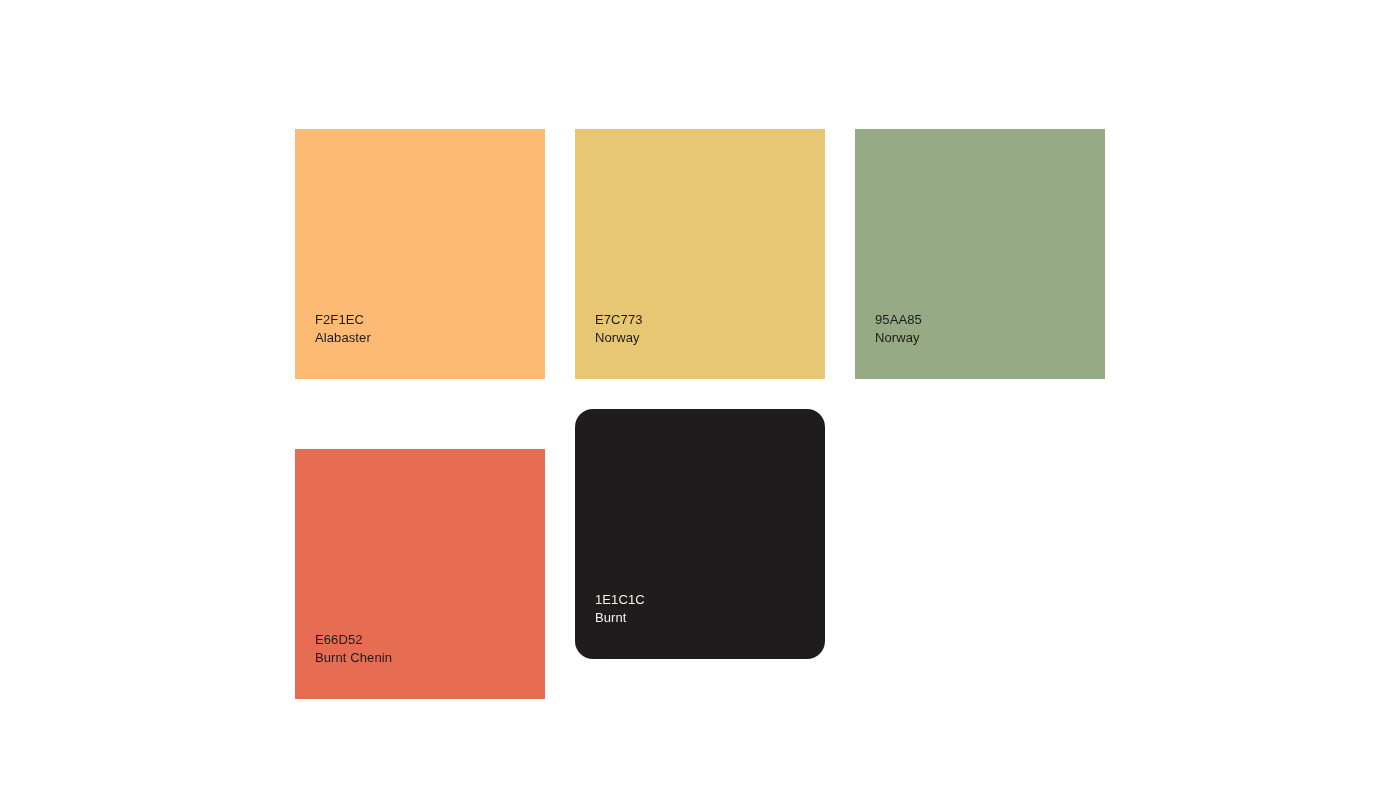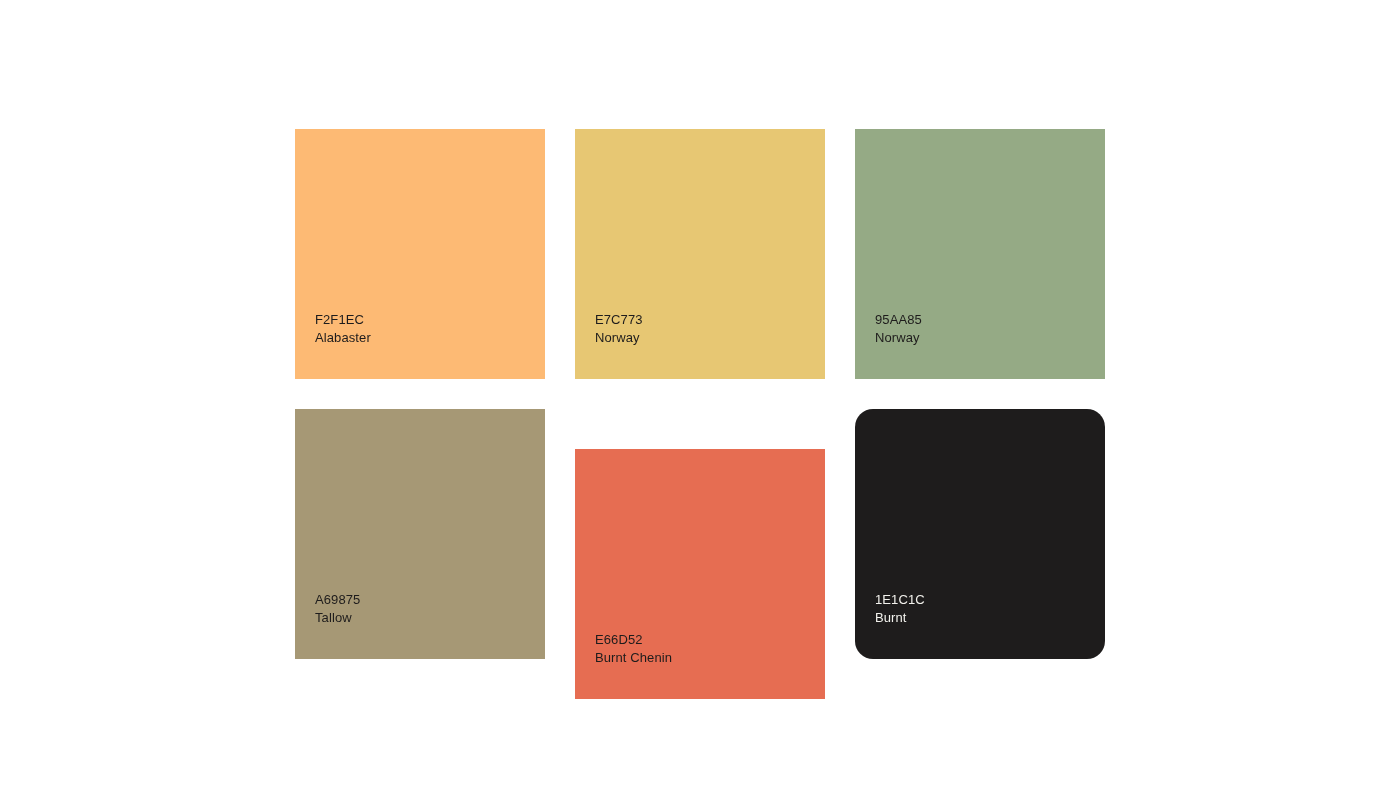--- a/index.html
+++ b/index.html
@@ -76,24 +76,20 @@
     <div class="swatch" style="background-color: rgb(231, 199, 115); color: rgb(30, 28, 28); padding-left: 20px;">
       <span class="swatch-hex">E7C773</span>
       <span class="swatch-name">Norway</span>
     </div>
 
     <div class="swatch" style="background-color: rgb(149, 170, 133); color: rgb(30, 28, 28);">
       <span class="swatch-hex">95AA85</span>
       <span class="swatch-name">Norway</span>
     </div>
 
-    <div class="swatch" style="background-color: rgb(166, 152, 117); color: rgb(30, 28, 28);">
-      <span class="swatch-hex">A69875</span>
-      <span class="swatch-name">Tallow</span>
-    </div>
 
     <div class="swatch" style="background-color: rgb(230, 109, 82); color: rgb(30, 28, 28); margin-top: 40px;">
       <span class="swatch-hex">E66D52</span>
       <span class="swatch-name">Burnt Chenin</span>
     </div>
 
     <div class="swatch" style="background-color: rgb(30, 28, 28); color: rgb(242, 241, 236); border-radius: 18px;">
       <span class="swatch-hex">1E1C1C</span>
       <span class="swatch-name">Burnt</span>
     </div>

